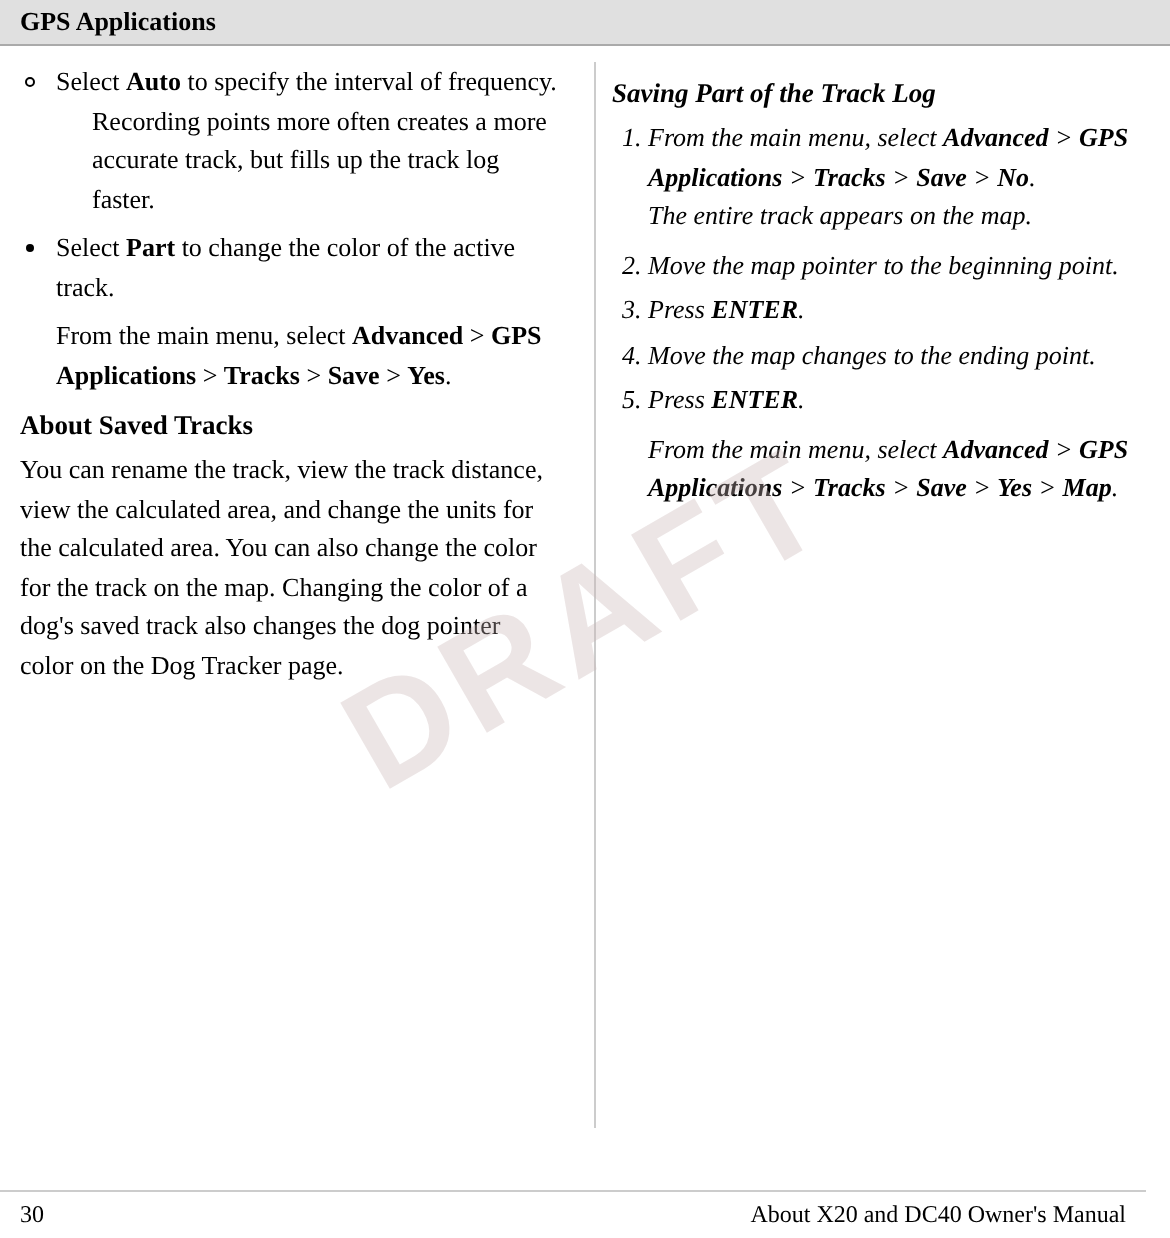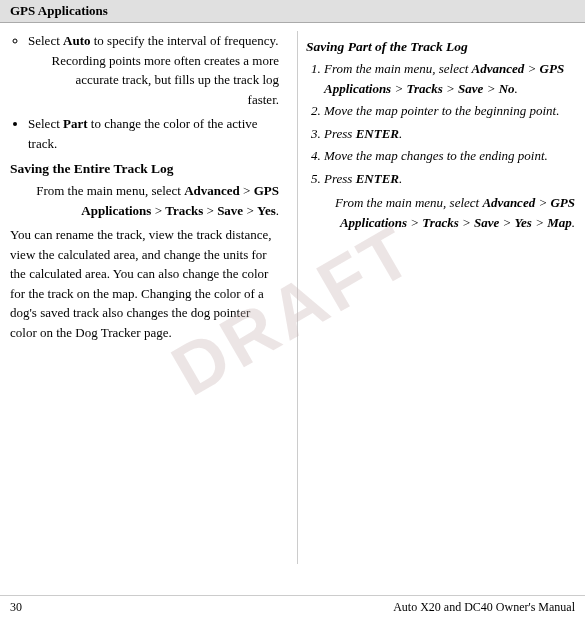--- a/index.html
+++ b/index.html
@@ -24,21 +24,21 @@
       padding: 3px 10px;
       font-size: 13px;
       font-weight: bold;
       border-bottom: 1px solid #aaa;
     }
 
     .page-footer {
       position: absolute;
       bottom: 0;
       left: 0;
-      right: 0;
+      right: 12px;
       padding: 4px 10px;
       font-size: 12px;
       display: flex;
       justify-content: space-between;
       align-items: center;
       border-top: 1px solid #ccc;
     }
 
     .content-area {
       display: flex;
@@ -94,21 +94,20 @@
     }
 
     ol li {
       font-size: 13px;
       line-height: 1.5;
       margin-bottom: 3px;
     }
 
     .indent {
       margin-left: 18px;
-      text-align: right;
     }
 
     b {
       font-weight: bold;
     }
 
     .draft-watermark {
       position: absolute;
       top: 50%;
       left: 50%;
@@ -138,47 +137,48 @@
         Select <b>Auto</b> to specify the interval of frequency.
         <p class="indent">Recording points more often creates a more accurate track, but fills up the track log faster.</p>
       </li>
     </ul>
     <ul>
       <li>
         Select <b>Part</b> to change the color of the active track.
       </li>
     </ul>
 
-    <div class="section-title">Saving the Entire Track Log</div>
     <p class="indent">
       From the main menu, select <b>Advanced</b> &gt; <b>GPS Applications</b> &gt; <b>Tracks</b> &gt; <b>Save</b> &gt; <b>Yes</b>.
     </p>
 
+    <div class="section-title">About Saved Tracks</div>
     <p>
       You can rename the track, view the track distance, view the calculated area, and change the units for the calculated area. You can also change the color for the track on the map. Changing the color of a dog's saved track also changes the dog pointer color on the Dog Tracker page.
     </p>
   </div>
 
   <div class="right-col">
 
     <div class="section-title">Saving Part of the Track Log</div>
     <ol>
       <li>
         From the main menu, select <b>Advanced</b> &gt; <b>GPS Applications</b> &gt; <b>Tracks</b> &gt; <b>Save</b> &gt; <b>No</b>.
+        <p>The entire track appears on the map.</p>
       </li>
       <li>Move the map pointer to the beginning point.</li>
       <li>Press <b>ENTER</b>.</li>
       <li>Move the map changes to the ending point.</li>
       <li>Press <b>ENTER</b>.</li>
     </ol>
 
     <p class="indent">
       From the main menu, select <b>Advanced</b> &gt; <b>GPS Applications</b> &gt; <b>Tracks</b> &gt; <b>Save</b> &gt; <b>Yes</b> &gt; <b>Map</b>.
     </p>
   </div>
 </div>
 
 <div class="draft-watermark">DRAFT</div>
 
 <div class="page-footer">
   <span>30</span>
-  <span>Auto X20 and DC40 Owner's Manual</span>
+  <span>About X20 and DC40 Owner's Manual</span>
 </div>
 
 </body></html>

